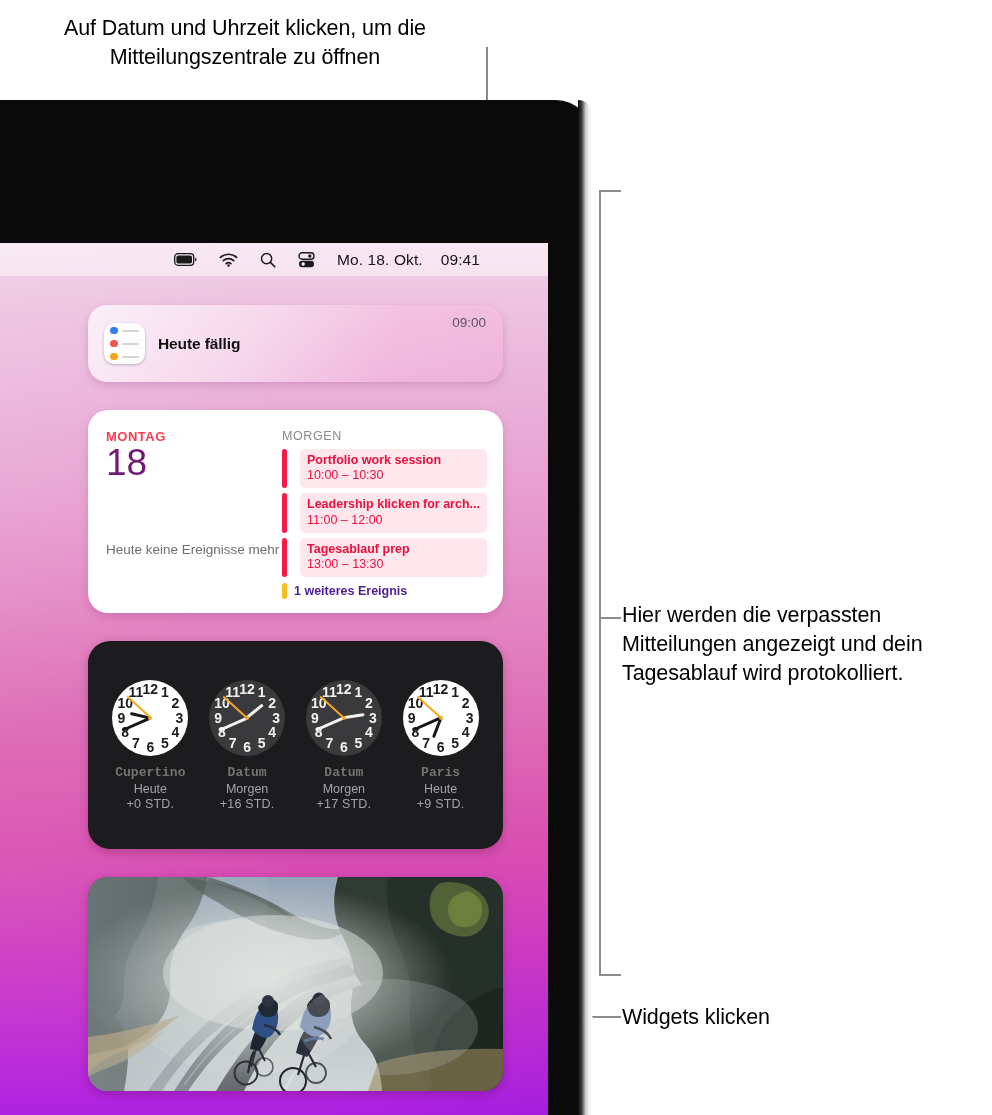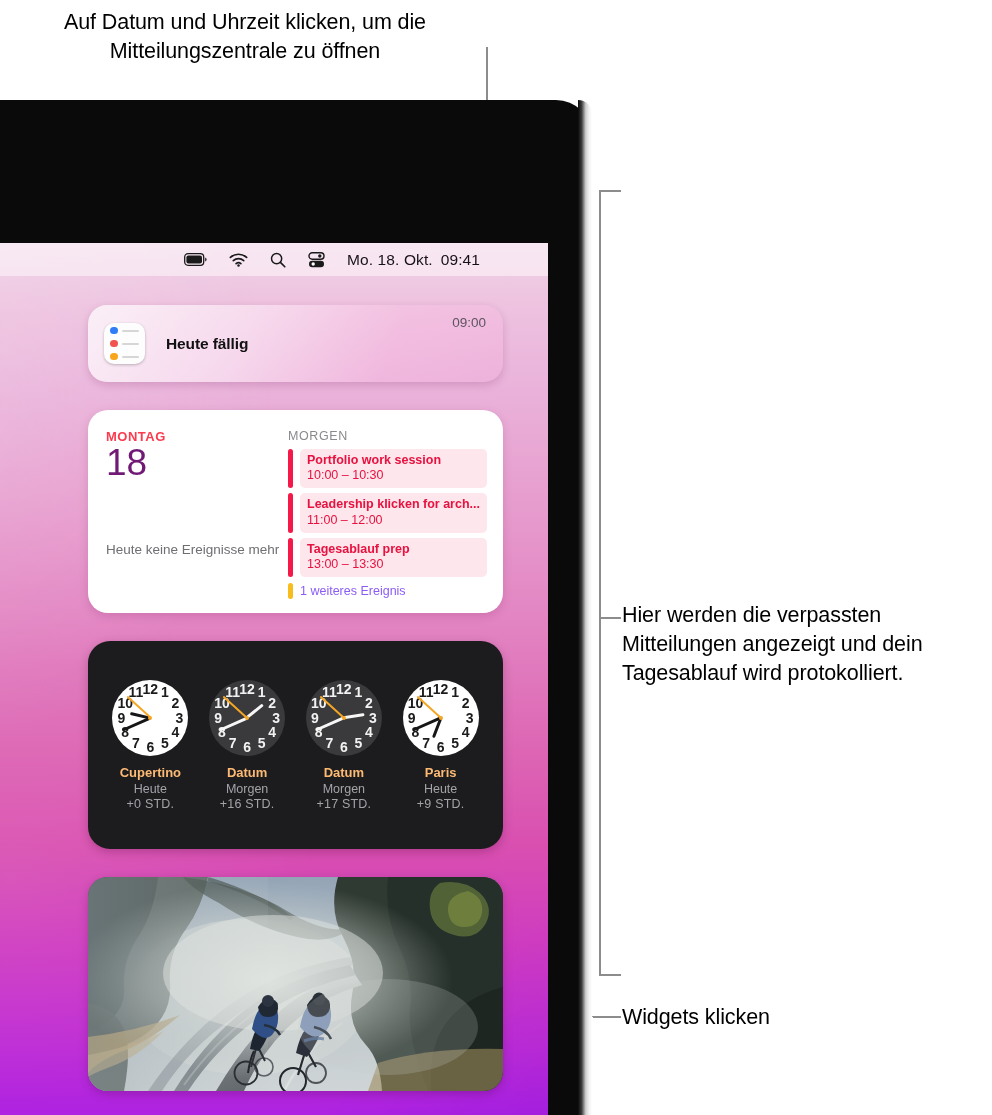--- a/index.html
+++ b/index.html
@@ -16,21 +16,21 @@
 
   
   .annot {
     position: absolute;
     color: #000000;
     font-size: 21.5px;
     line-height: 29px;
     letter-spacing: -0.1px;
   }
   #annot-top {
-    left: 0px; top: 8px;
+    left: 0px; top: 14px;
     width: 490px;
     text-align: center;
   }
   #annot-right {
     left: 622px; top: 601px;
     width: 370px;
     text-align: left;
   }
   #annot-bottom {
     left: 622px; top: 1003px;
@@ -122,21 +122,21 @@
     gap: 22px;
     z-index: 5;
   }
   .mb-icon { display: flex; align-items: center; justify-content: center; }
   #menu-clock {
     font-size: 15.5px;
     color: #17121a;
     letter-spacing: 0.1px;
     white-space: nowrap;
     display: flex;
-    gap: 8px;
+    gap: 18px;
   }
 
   
   #widgets {
     position: absolute;
     left: 118px;  top: 62px;
     width: 415px;
     display: flex;
     flex-direction: column;
     gap: 28px;
@@ -161,47 +161,47 @@
     box-shadow: 0 1px 3px rgba(0,0,0,0.25);
     display: flex; flex-direction: column;
     justify-content: center; gap: 5.5px;
     padding: 0 6px;
     flex: none;
   }
   .rem-row { display: flex; align-items: center; gap: 4px; }
   .rem-dot { width: 7.5px; height: 7.5px; border-radius: 50%; flex: none; }
   .rem-line { height: 2px; border-radius: 1px; background: #d6d6d6; flex: 1; }
   #notif-text { flex: 1; min-width: 0; }
-  #notif-title { font-size: 15.5px; font-weight: bold; color: #111; letter-spacing: -0.1px; margin-left: 8px; }
+  #notif-title { font-size: 15.5px; font-weight: bold; color: #111; letter-spacing: -0.1px; }
   #notif-body  { font-size: 15.5px; color: #111; margin-top: 2px; letter-spacing: -0.1px; }
   #notif-time  { font-size: 13.5px; color: #5d5460; align-self: flex-start; margin-top: 10px; }
 
   
   #calendar {
     height: 203px;
     border-radius: 20px;
     background: #ffffff;
     box-shadow: 0 3px 10px rgba(100,10,70,0.16);
     display: flex;
     padding: 19px 16px 14px 18px;
   }
   #cal-left { width: 196px; display: flex; flex-direction: column; }
   #cal-weekday { font-size: 13px; font-weight: bold; color: #fb3b4e; letter-spacing: 0.5px; }
   #cal-daynum  { font-size: 37px; color: #701a75; line-height: 1.06; margin-top: -1px; font-weight: normal;}
   #cal-none    { font-size: 13.5px; color: #6e6e73; margin-top: auto; margin-bottom: 42px; }
   #cal-right { flex: 1; display: flex; flex-direction: column; }
   #cal-section { font-size: 12.5px; color: #8a8a8e; letter-spacing: 0.6px; margin-bottom: 6px; }
-  .cal-event { display: flex; gap: 7px; margin-bottom: 5px; }
+  .cal-event { display: flex; gap: 13px; margin-bottom: 5px; }
   .cal-bar { width: 5px; border-radius: 2.5px; background: #f5194a; flex: none; }
   .cal-body { flex: 1; background: #fde6ec; border-radius: 5px; padding: 4px 7px 5px 7px; }
   .cal-title { font-size: 12.5px; font-weight: bold; color: #e8113f; line-height: 1.15; white-space: nowrap; overflow: hidden; text-overflow: ellipsis; }
   .cal-time  { font-size: 12.5px; color: #e8113f; line-height: 1.2; margin-top: 1px; }
   #cal-more { display: flex; gap: 7px; align-items: center; margin-top: 1px; }
   #cal-more-bar { width: 5px; height: 16px; border-radius: 2.5px; background: #f8bd1c; flex: none; }
-  #cal-more-text { font-size: 12.5px; color: #8b5cf6; }
+  #cal-more-text { font-size: 12.5px; color: #4c1d95; font-weight: bold; }
 
   
   #worldclock {
     height: 208px;
     border-radius: 22px;
     background: #1c1c1e;
     box-shadow: 0 3px 10px rgba(60,0,45,0.25);
     display: flex;
     align-items: center;
     justify-content: space-around;
@@ -214,21 +214,21 @@
   .cnum { position: absolute; font-size: 14px; font-weight: bold; transform: translate(-50%,-50%); }
   .light .cnum { color: #1b1b1b; }
   .dark  .cnum { color: #f2f2f2; }
   .hand { position: absolute; left: 50%; top: 50%; transform-origin: 50% 100%; border-radius: 2px; }
   .hand.hour  { width: 3.4px; height: 21px; margin-left: -1.7px; margin-top: -21px; }
   .hand.min   { width: 2.8px; height: 30px; margin-left: -1.4px; margin-top: -30px; }
   .hand.sec   { width: 1.6px; height: 32px; margin-left: -0.8px; margin-top: -32px; background: #f5a623; }
   .light .hand.hour, .light .hand.min { background: #161616; }
   .dark  .hand.hour, .dark  .hand.min { background: #f7f7f7; }
   .cpin { position: absolute; left: 50%; top: 50%; width: 4px; height: 4px; margin: -2px 0 0 -2px; border-radius: 50%; background: #f5a623; }
-  .clock-city  { font-size: 13px; font-weight: bold; color: #fdba74; margin-top: 9px; }
+  .clock-city  { font-size: 13px; font-weight: bold; color: #737373; margin-top: 9px; font-family: Liberation Mono, monospace; }
   .clock-day   { font-size: 12.5px; color: #a3a3a8; margin-top: 2px; }
   .clock-off   { font-size: 12.5px; color: #a3a3a8; margin-top: 1px; letter-spacing: 0.2px; }
 
   
   #photo {
     height: 214px;
     border-radius: 20px;
     overflow: hidden;
     box-shadow: 0 3px 10px rgba(60,0,45,0.25);
     position: relative;

